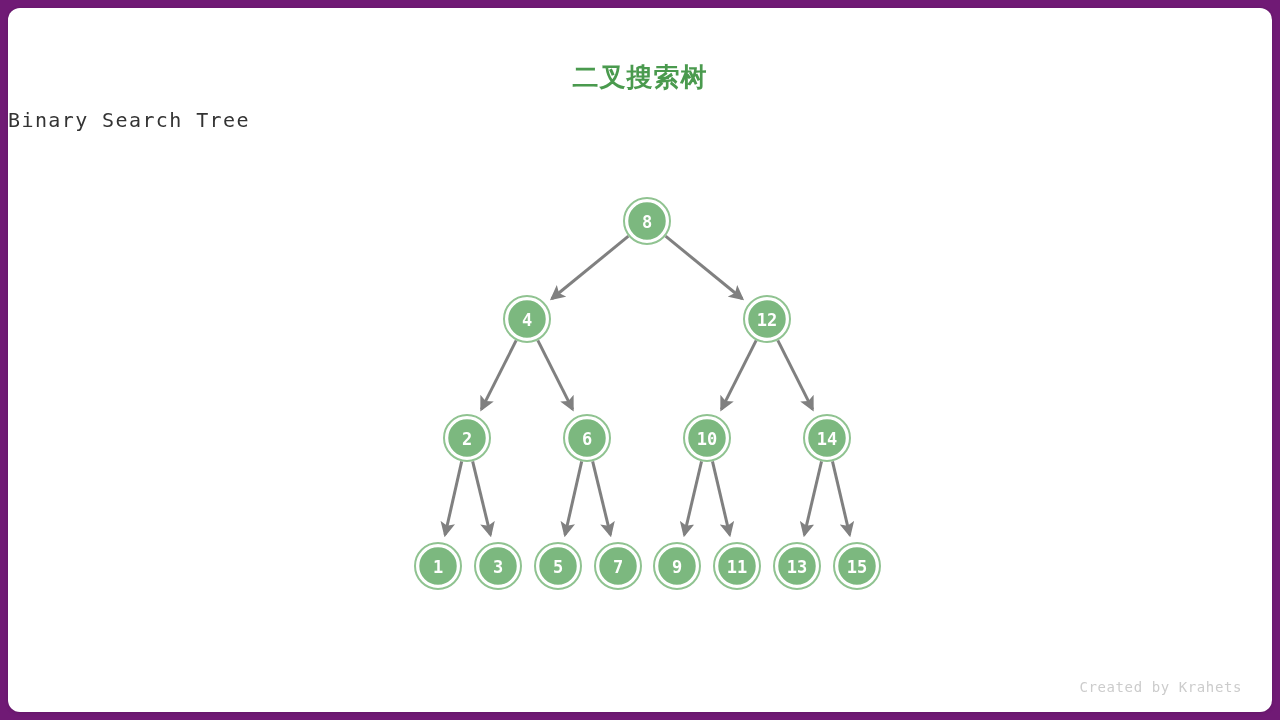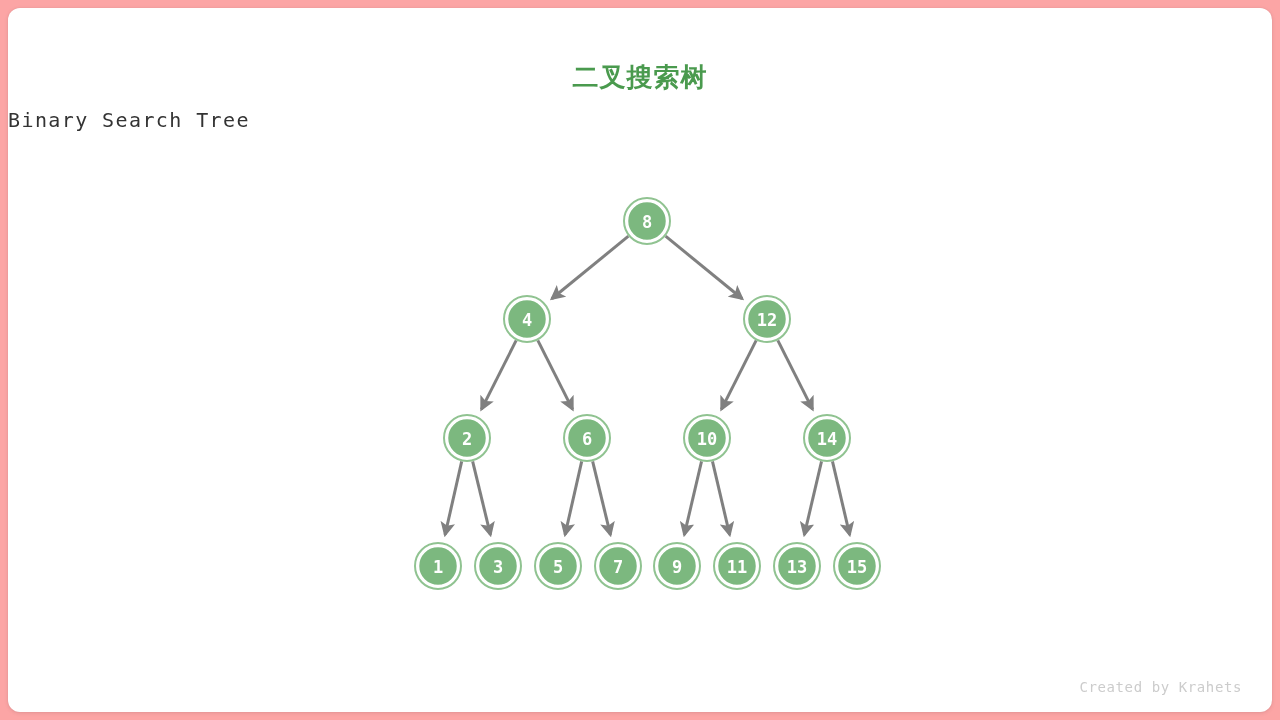--- a/index.html
+++ b/index.html
@@ -8,21 +8,21 @@
     width: 1280px;
     height: 720px;
     background: #ffffff;
     font-family: "DejaVu Sans", sans-serif;
     overflow: hidden;
   }
   #page {
     position: relative;
     width: 1280px;
     height: 720px;
-    background: #fca5a5;
+    background: #701a75;
   }
   #card {
     position: absolute;
     left: 8px;
     top: 8px;
     width: 1264px;
     height: 704px;
     background: #ffffff;
     border-radius: 12px;
     box-shadow: 0 1px 4px rgba(0,0,0,0.10), 0 0 2px rgba(0,0,0,0.06);

